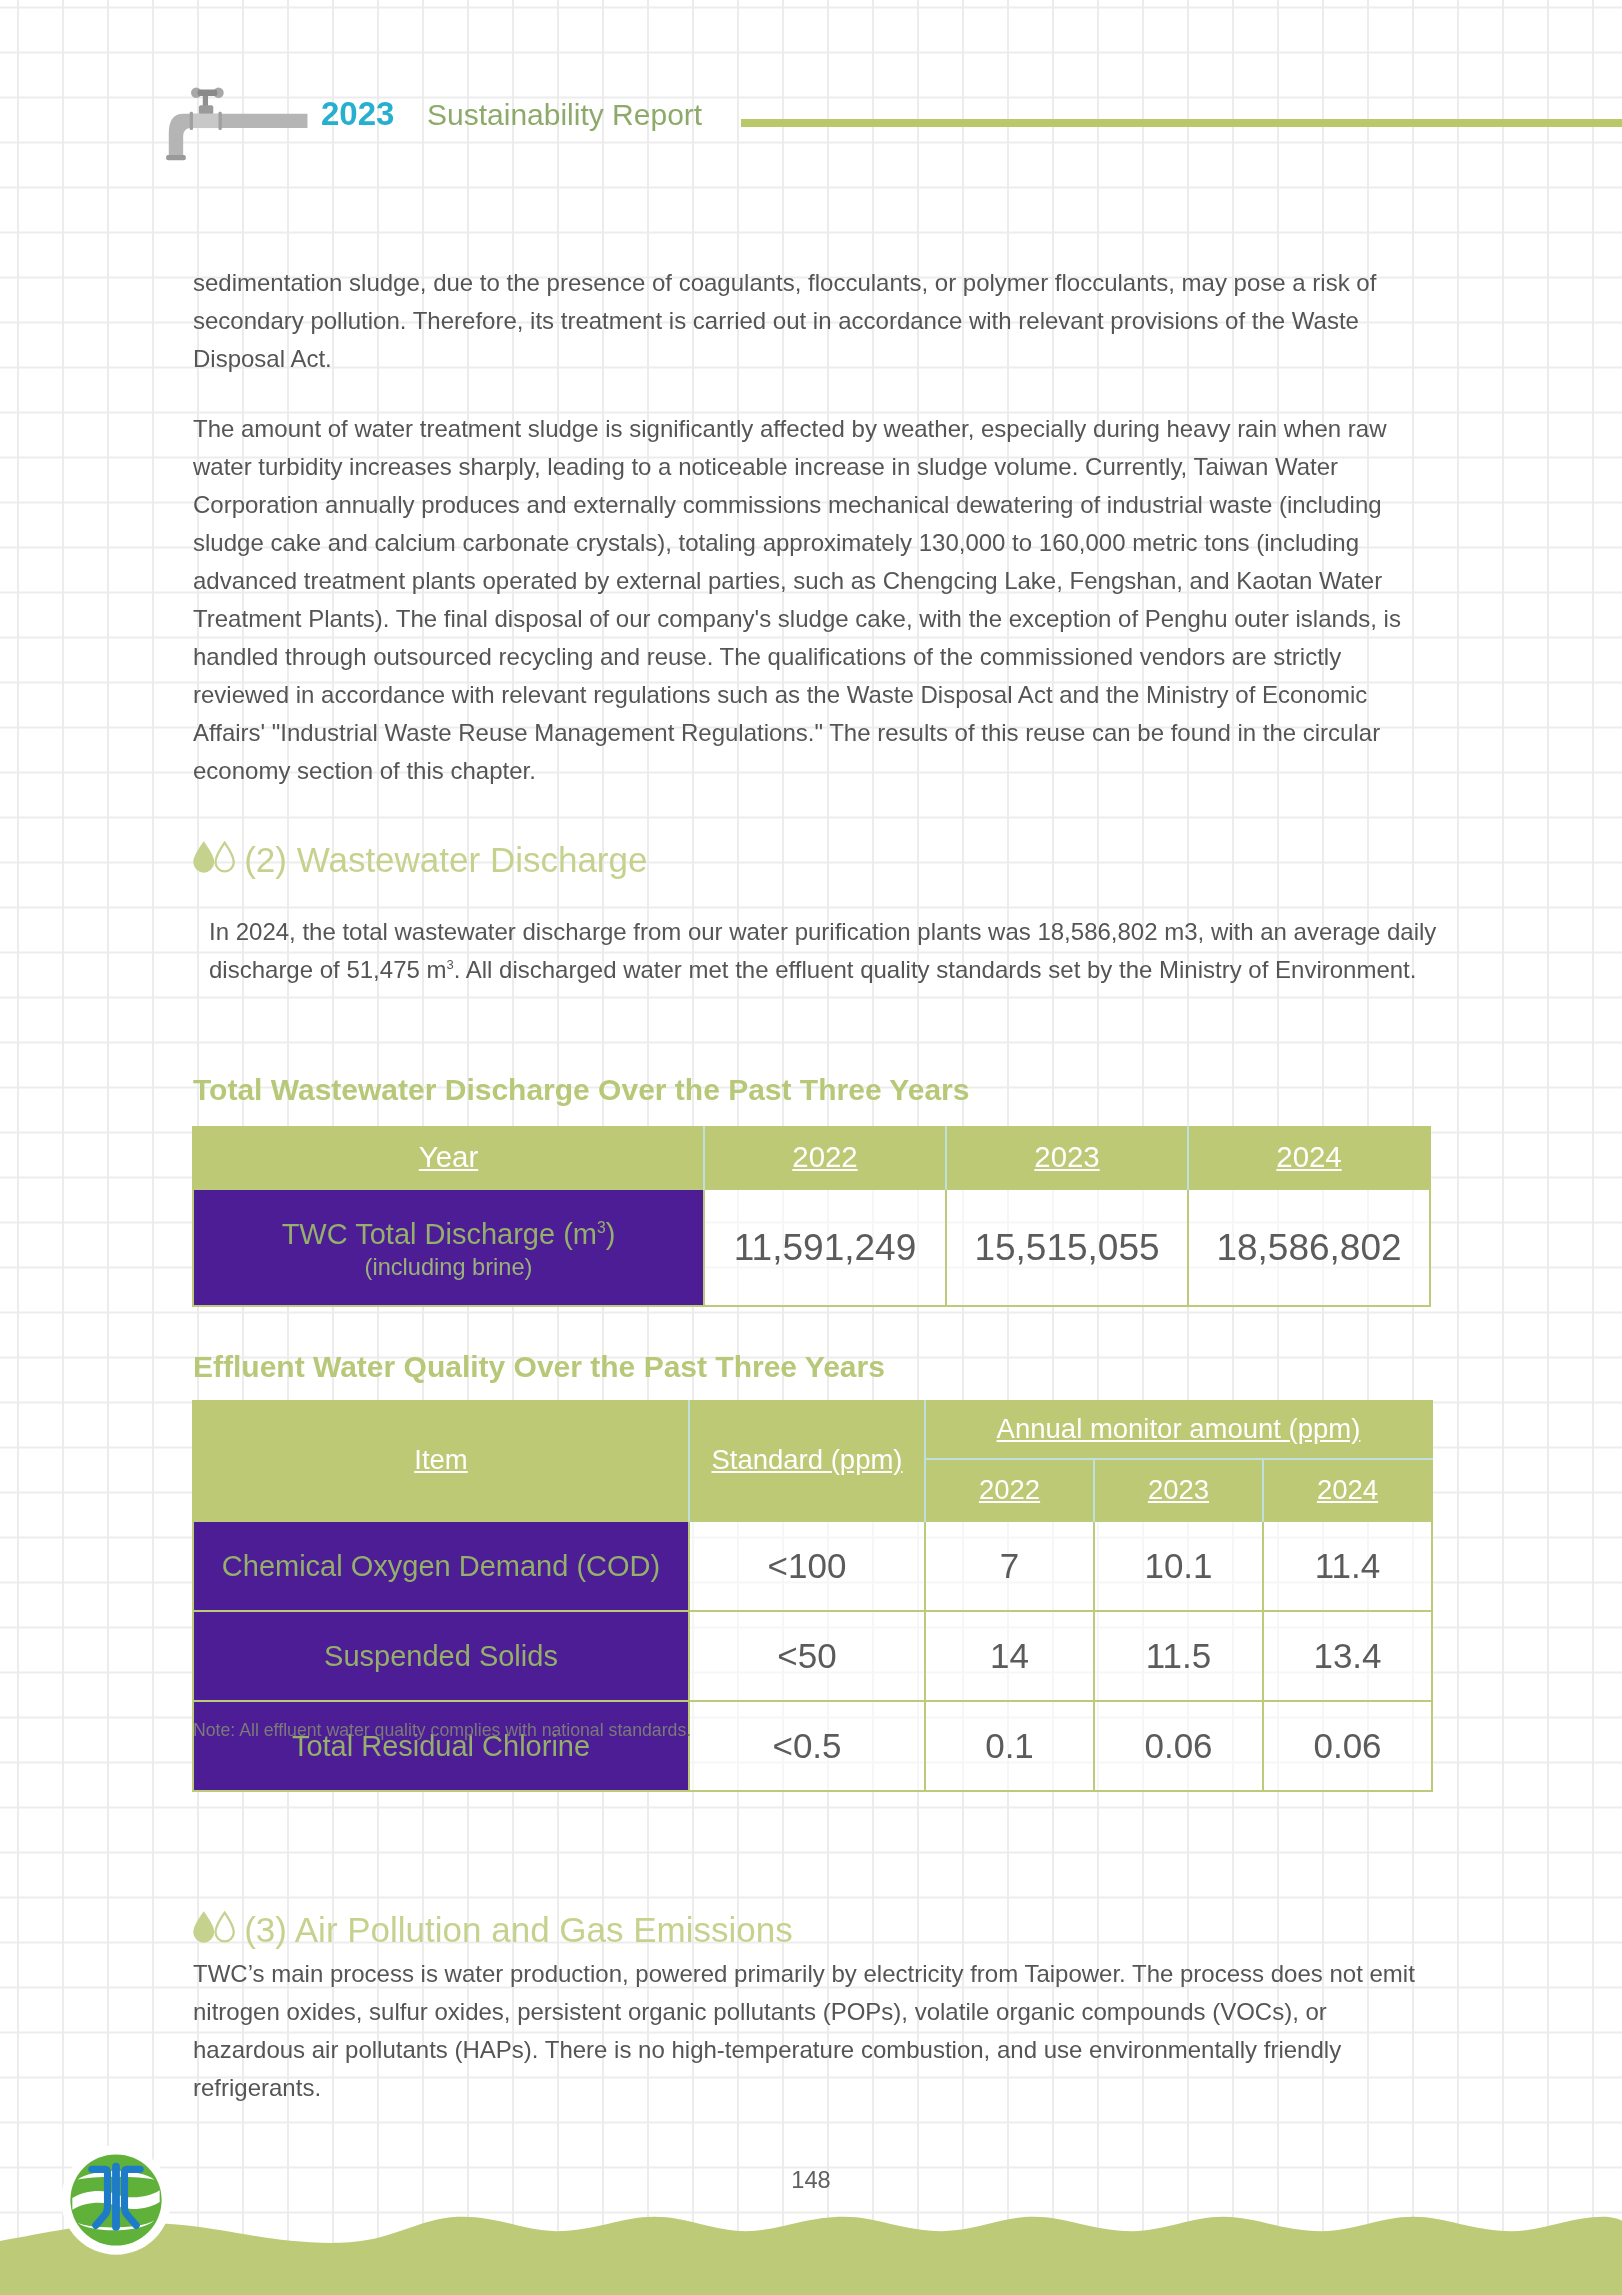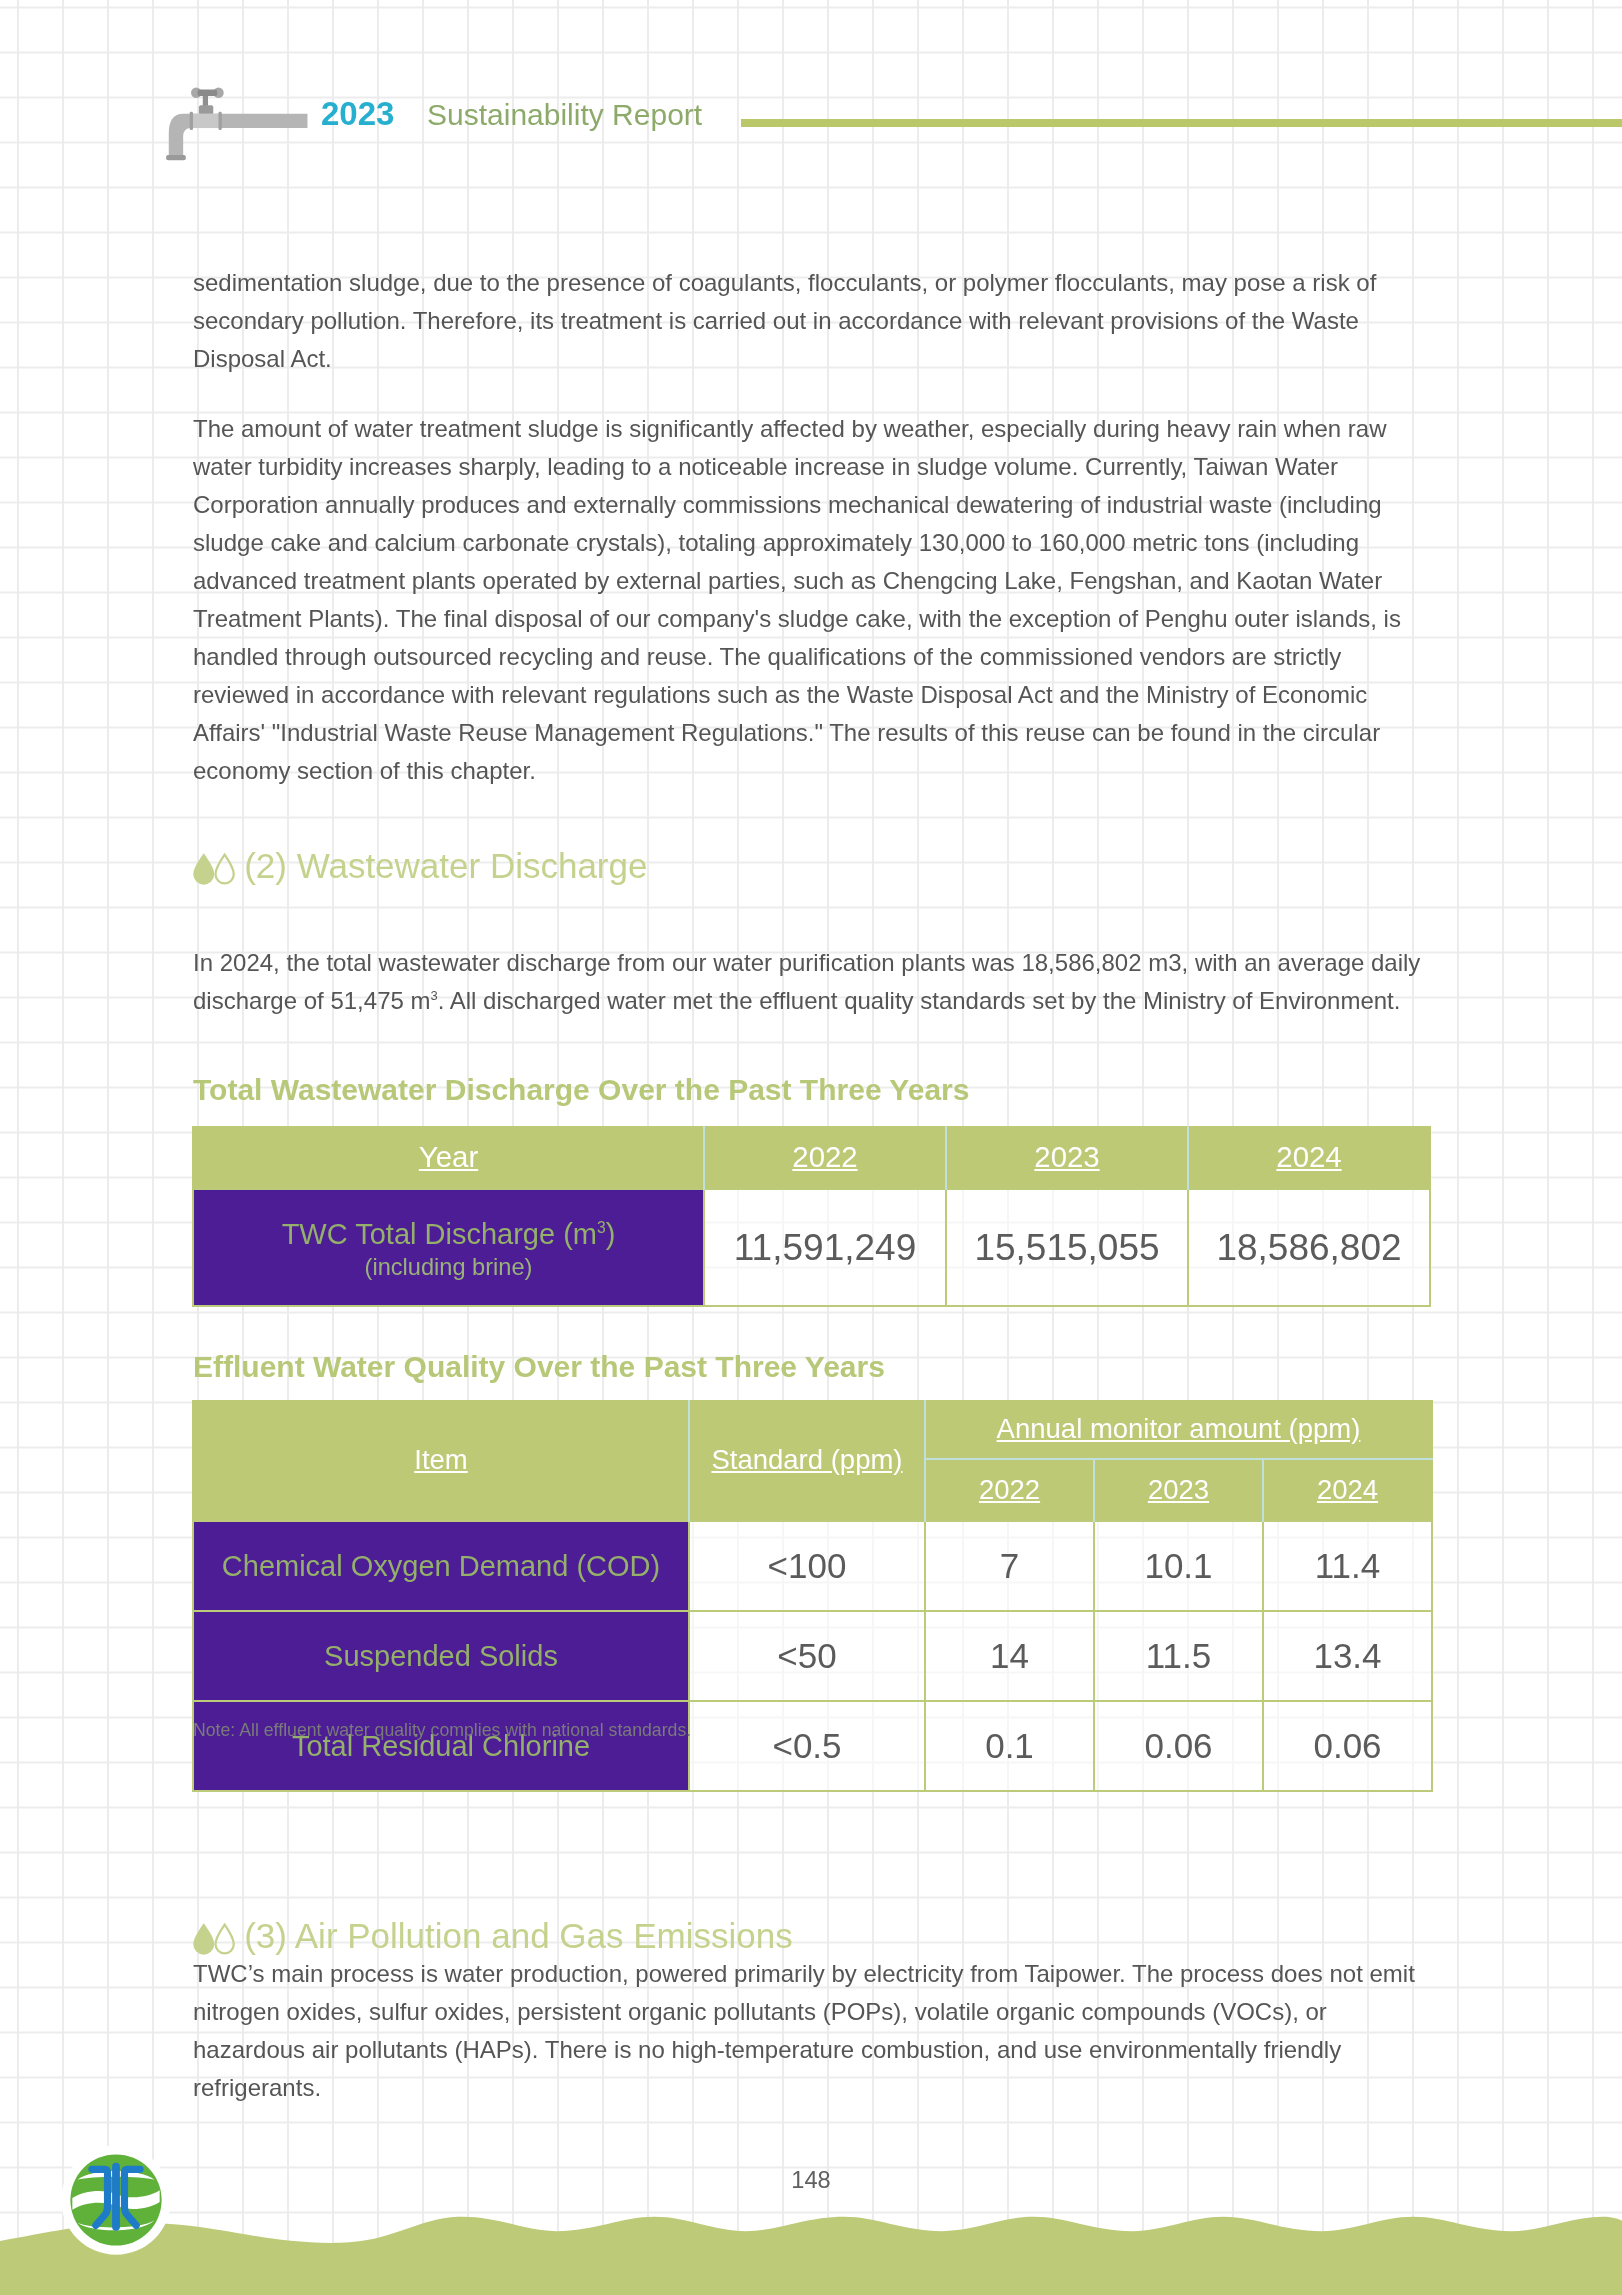--- a/index.html
+++ b/index.html
@@ -20,21 +20,21 @@
   .faucet { left: 157px; top: 84px; width: 157px; height: 79px; }
   .hdr-year { left: 321px; top: 95px; font-size: 33px; font-weight: bold; color: #27AFD0; letter-spacing: 0px; }
   .hdr-title { left: 427px; top: 98px; font-size: 30px; color: #8DAA6B; }
   .hdr-rule { left: 741px; top: 119px; width: 881px; height: 7.9px; background: #BBC86A; }
 
   
   .para { left: 193px; width: 1237px; font-size: 24px; line-height: 38px; color: #555555; margin: 0; }
   .para sup { font-size: 13px; line-height: 0; }
 
   
-  .section-h { left: 192px; height: 46px; display: flex; align-items: flex-end; }
+  .section-h { left: 192px; height: 46px; display: flex; align-items: flex-start; }
   .section-h .drops { width: 47px; height: 34px; margin-right: 5.2px; }
   .section-h .txt { font-size: 35px; color: #C5D28E; }
 
   .table-title { left: 193px; font-size: 30px; font-weight: bold; color: #B7C878; }
 
   
   table.t { position: absolute; border-collapse: collapse; table-layout: fixed; }
   table.t th {
     background: #BEC976; color: #ffffff; font-weight: normal; text-align: center;
     border-left: 2px solid #BFE0DC; border-right: 2px solid #BFE0DC; text-decoration: underline;
@@ -94,21 +94,21 @@
 <p class="abs para" style="top:410px;">The amount of water treatment sludge is significantly affected by weather, especially during heavy rain when raw water turbidity increases sharply, leading to a noticeable increase in sludge volume. Currently, Taiwan Water Corporation annually produces and externally commissions mechanical dewatering of industrial waste (including sludge cake and calcium carbonate crystals), totaling approximately 130,000 to 160,000 metric tons (including advanced treatment plants operated by external parties, such as Chengcing Lake, Fengshan, and Kaotan Water Treatment Plants). The final disposal of our company's sludge cake, with the exception of Penghu outer islands, is handled through outsourced recycling and reuse. The qualifications of the commissioned vendors are strictly reviewed in accordance with relevant regulations such as the Waste Disposal Act and the Ministry of Economic Affairs' "Industrial Waste Reuse Management Regulations." The results of this reuse can be found in the circular economy section of this chapter.</p>
 
 <div class="abs section-h" style="top:840px;">
   <svg class="drops" viewBox="0 0 72 52">
     <path d="M18 2 C 8 16, 2 26, 2 34 A 16 16 0 0 0 34 34 C 34 26, 28 16, 18 2 Z" fill="#C5D28E"></path>
     <path d="M50 4 C 41 17, 36 26, 36 34 A 14 14 0 0 0 64 34 C 64 26, 59 17, 50 4 Z" fill="none" stroke="#C5D28E" stroke-width="3.5"></path>
   </svg>
   <span class="txt">(2) Wastewater Discharge</span>
 </div>
 
-<p class="abs para" style="top:944px;"><span>In 2024, the total wastewater discharge from our water purification plants was 18,586,802 m3, with an average daily discharge of 51,475 m</span><sup>3</sup><span>. All discharged water met the effluent quality standards set by the Ministry of Environment.</span></p>
+<p class="abs para" style="top:913px;margin-left:16px;"><span>In 2024, the total wastewater discharge from our water purification plants was 18,586,802 m3, with an average daily discharge of 51,475 m</span><sup>3</sup><span>. All discharged water met the effluent quality standards set by the Ministry of Environment.</span></p>
 
 <div class="abs table-title" style="top:1073px;">Total Wastewater Discharge Over the Past Three Years</div>
 <table class="t" id="t1">
   <colgroup>
     <col style="width:511px">
       <col style="width:242px">
       <col style="width:242px">
       <col style="width:242px">
   </colgroup>
   <thead>

